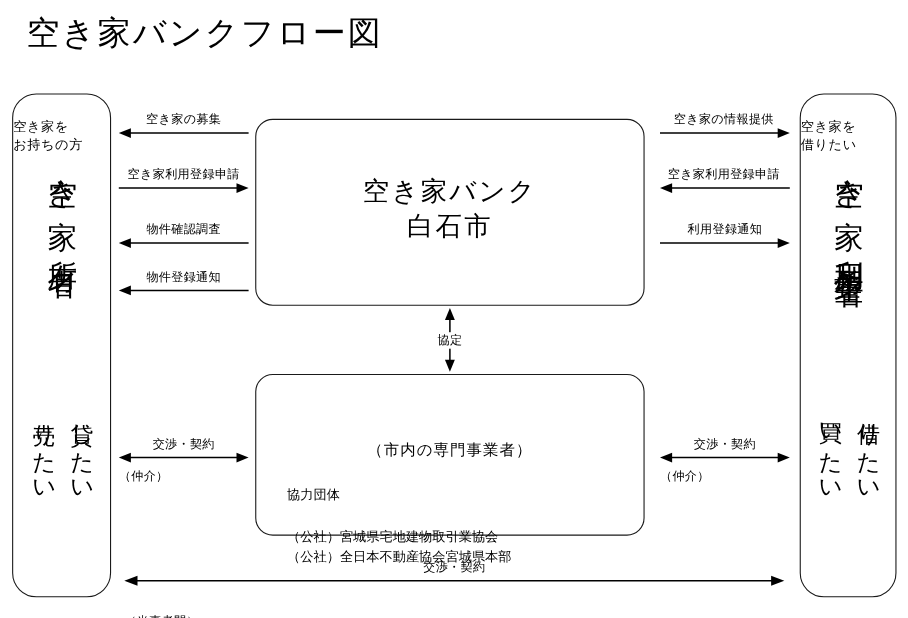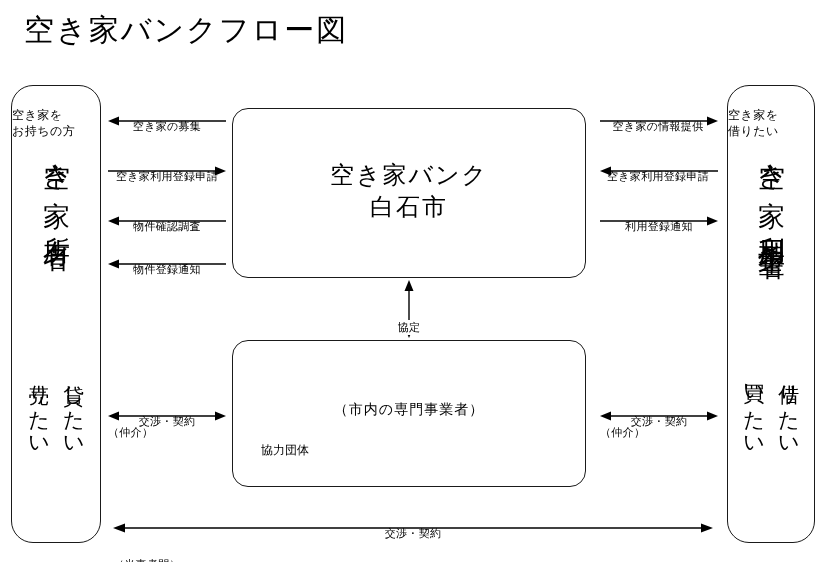--- a/index.html
+++ b/index.html
@@ -118,21 +118,20 @@
   }
   .partner-block .plines div { white-space: nowrap; }
 
   
   .arrow-label {
     position: absolute;
     text-align: center;
     font-size: 11px;
     white-space: nowrap;
     letter-spacing: 0.3px;
-    margin-top: 18px;
   }
   .arrow-sub {
     position: absolute;
     text-align: left;
     font-size: 11px;
     white-space: nowrap;
     letter-spacing: 0.3px;
   }
   .arrow-svg {
     position: absolute;
@@ -186,20 +185,24 @@
     <div class="center-title" style="top:50px;">
       <div>空き家バンク</div>
       <div>白石市</div>
     </div>
   </div>
 
   <div class="rbox" style="left:232px; top:340px; width:354px; height:147px;">
     <div class="center-sub" style="top:60px;">（市内の専門事業者）</div>
     <div class="partner-block" style="left:28px; top:100px;flex-direction:column;">
       <div>協力団体</div>
+      <div class="plines">
+        <div>（公社）宮城県宅地建物取引業協会</div>
+        <div>（公社）全日本不動産協会宮城県本部</div>
+      </div>
     </div>
   </div>
 
   <div class="arrow-label" style="left:108px; top:101px; width:118px;">空き家の募集</div>
   <svg class="arrow-svg" style="left:108px; top:114px;" width="118" height="14" viewBox="0 0 118 14">
     <line class="aline" x1="9" y1="7" x2="118" y2="7"></line>
     <polygon class="ahead" points="0,7 11,2.5 11,11.5"></polygon>
   </svg>
 
   <div class="arrow-label" style="left:104px; top:151px; width:126px;">空き家利用登録申請</div>

